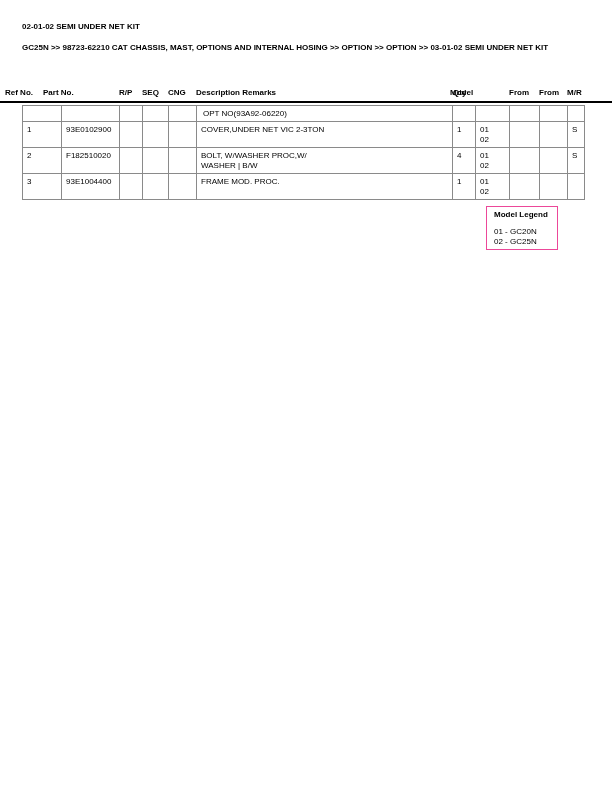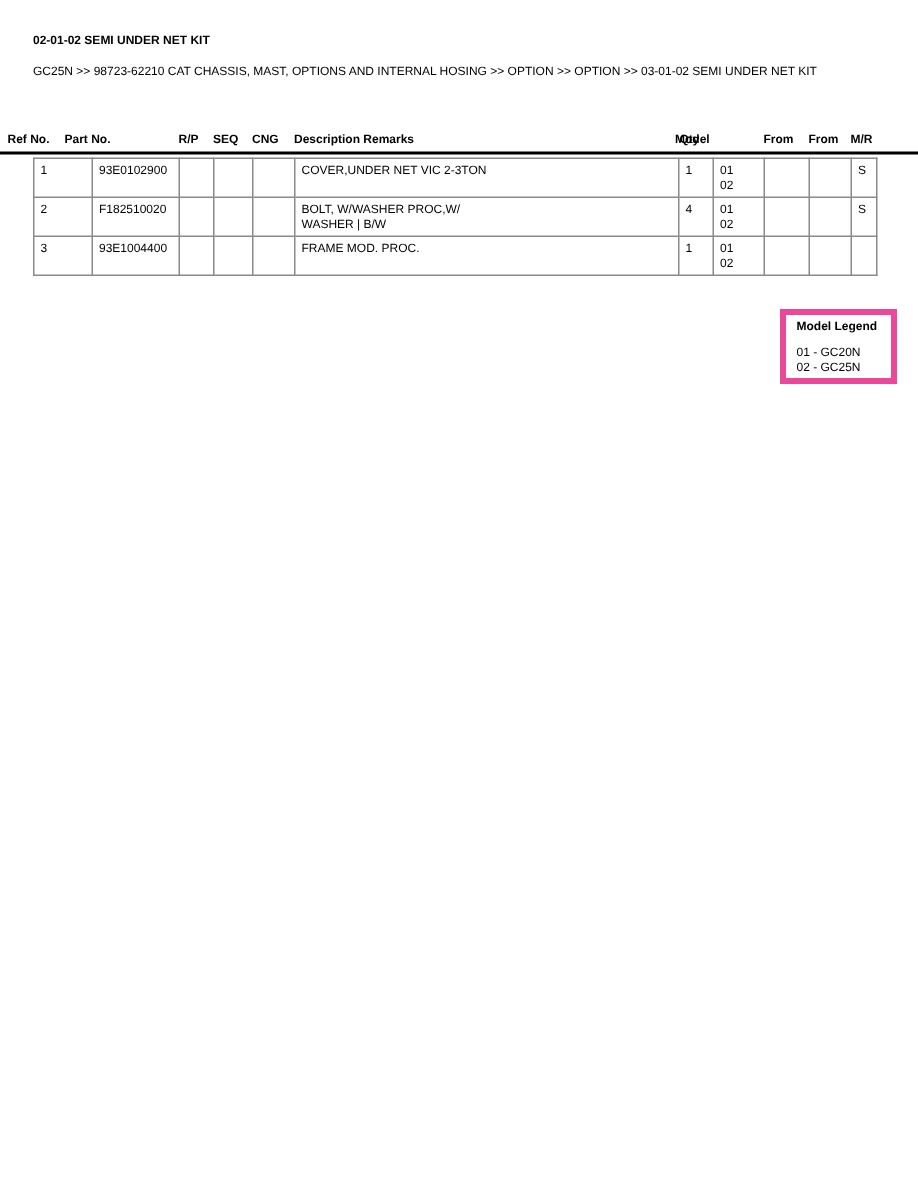--- a/index.html
+++ b/index.html
@@ -1,23 +1,23 @@
 <!DOCTYPE html>
 <html><head>
 <meta charset="utf-8">
 <style>
   html, body { margin:0; padding:0; background:#fff; }
   body { width:612px; height:792px; position:relative; font-family:"Liberation Sans", sans-serif; color:#000; overflow:hidden; }
   .title { position:absolute; left:22px; top:22px; font-size:8px; font-weight:bold; }
-  .crumb { position:absolute; left:22px; top:42px; width:568px; font-size:8px; font-weight:normal; line-height:11px; }
+  .crumb { position:absolute; left:22px; top:42px; width:568px; font-size:8px; font-weight:bold; line-height:11px; }
   .hdr { position:absolute; top:88px; font-size:8px; font-weight:bold; }
   .hrule { position:absolute; left:0; top:101px; width:612px; height:2px; background:#000; }
   table.parts { position:absolute; left:22px; top:105px; border-collapse:collapse; font-size:8px; }
   table.parts td { border:1px solid #8a8a8a; vertical-align:top; padding:3px 4px 2px 4px; line-height:10px; }
-  .legend { position:absolute; left:520px; top:206px; width:70px; height:42px; border:4px solid #ec4899; font-size:8px; }
+  .legend { position:absolute; left:486px; top:206px; width:70px; height:42px; border:1px solid #ec4899; font-size:8px; }
   .legend .lt { font-weight:bold; margin:3px 0 0 7px; }
   .legend .li { margin:8px 0 0 7px; line-height:10px; }
 </style>
 </head>
 <body>
 
 <div class="title">02-01-02 SEMI UNDER NET KIT</div>
 <div class="crumb">GC25N &gt;&gt; 98723-62210 CAT CHASSIS, MAST, OPTIONS AND INTERNAL HOSING &gt;&gt; OPTION &gt;&gt; OPTION &gt;&gt; 03-01-02 SEMI UNDER NET KIT</div>
 
 <div class="hdr" style="left:5px">Ref No.</div>
@@ -42,20 +42,33 @@
       <col style="width:26px">
       <col style="width:28px">
     <col style="width:256px">
       <col style="width:23px">
       <col style="width:34px">
       <col style="width:30px">
       <col style="width:28px">
       <col style="width:17px">
   </colgroup>
   <tbody>
+      <tr style="height:16px">
+    <td></td>
+        <td></td>
+        <td></td>
+        <td></td>
+        <td></td>
+    <td style="padding-left:6px">OPT NO(93A92-06220)</td>
+    <td></td>
+        <td></td>
+        <td></td>
+        <td></td>
+        <td></td>
+  </tr>
   <tr style="height:25px">
     <td>1</td>
     <td>93E0102900</td>
     <td></td>
     <td></td>
     <td></td>
     <td>
           <div>COVER,UNDER NET VIC 2-3TON</div>
           <div></div>
         </td>

